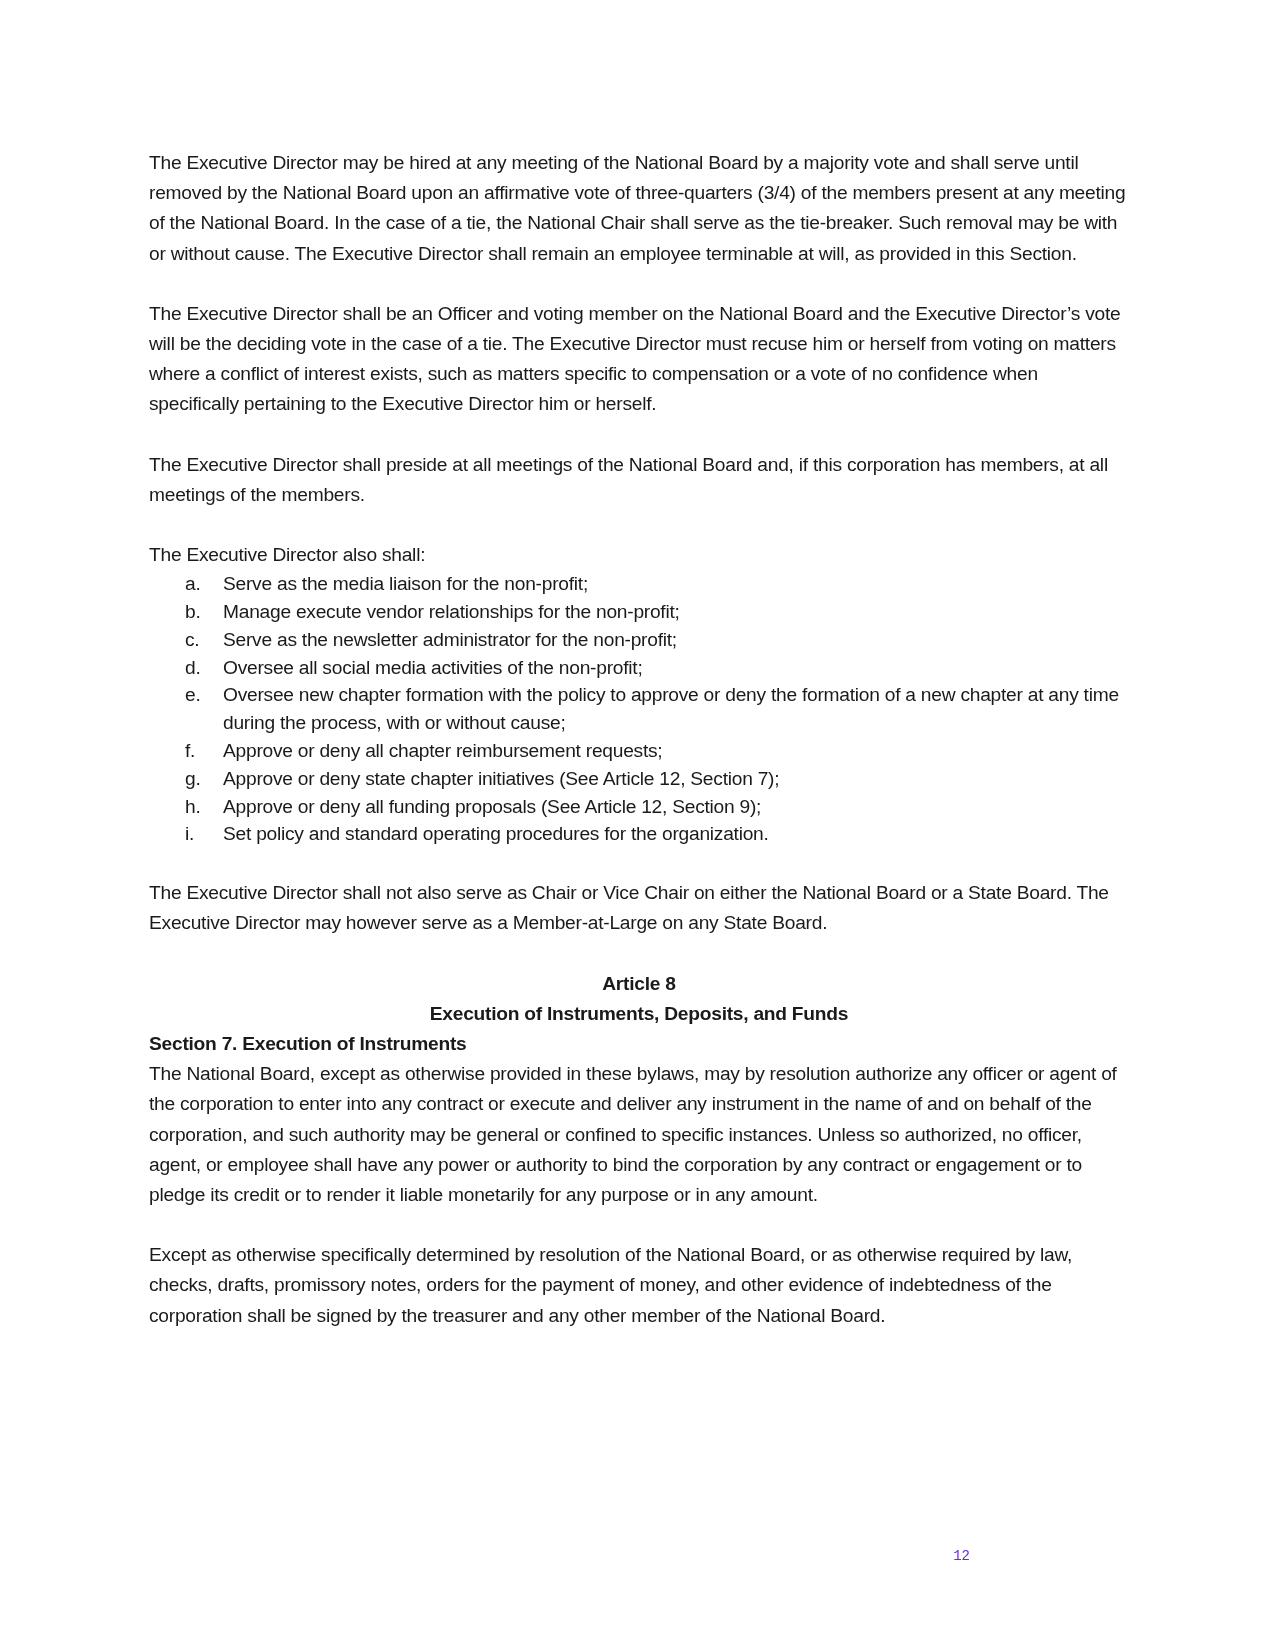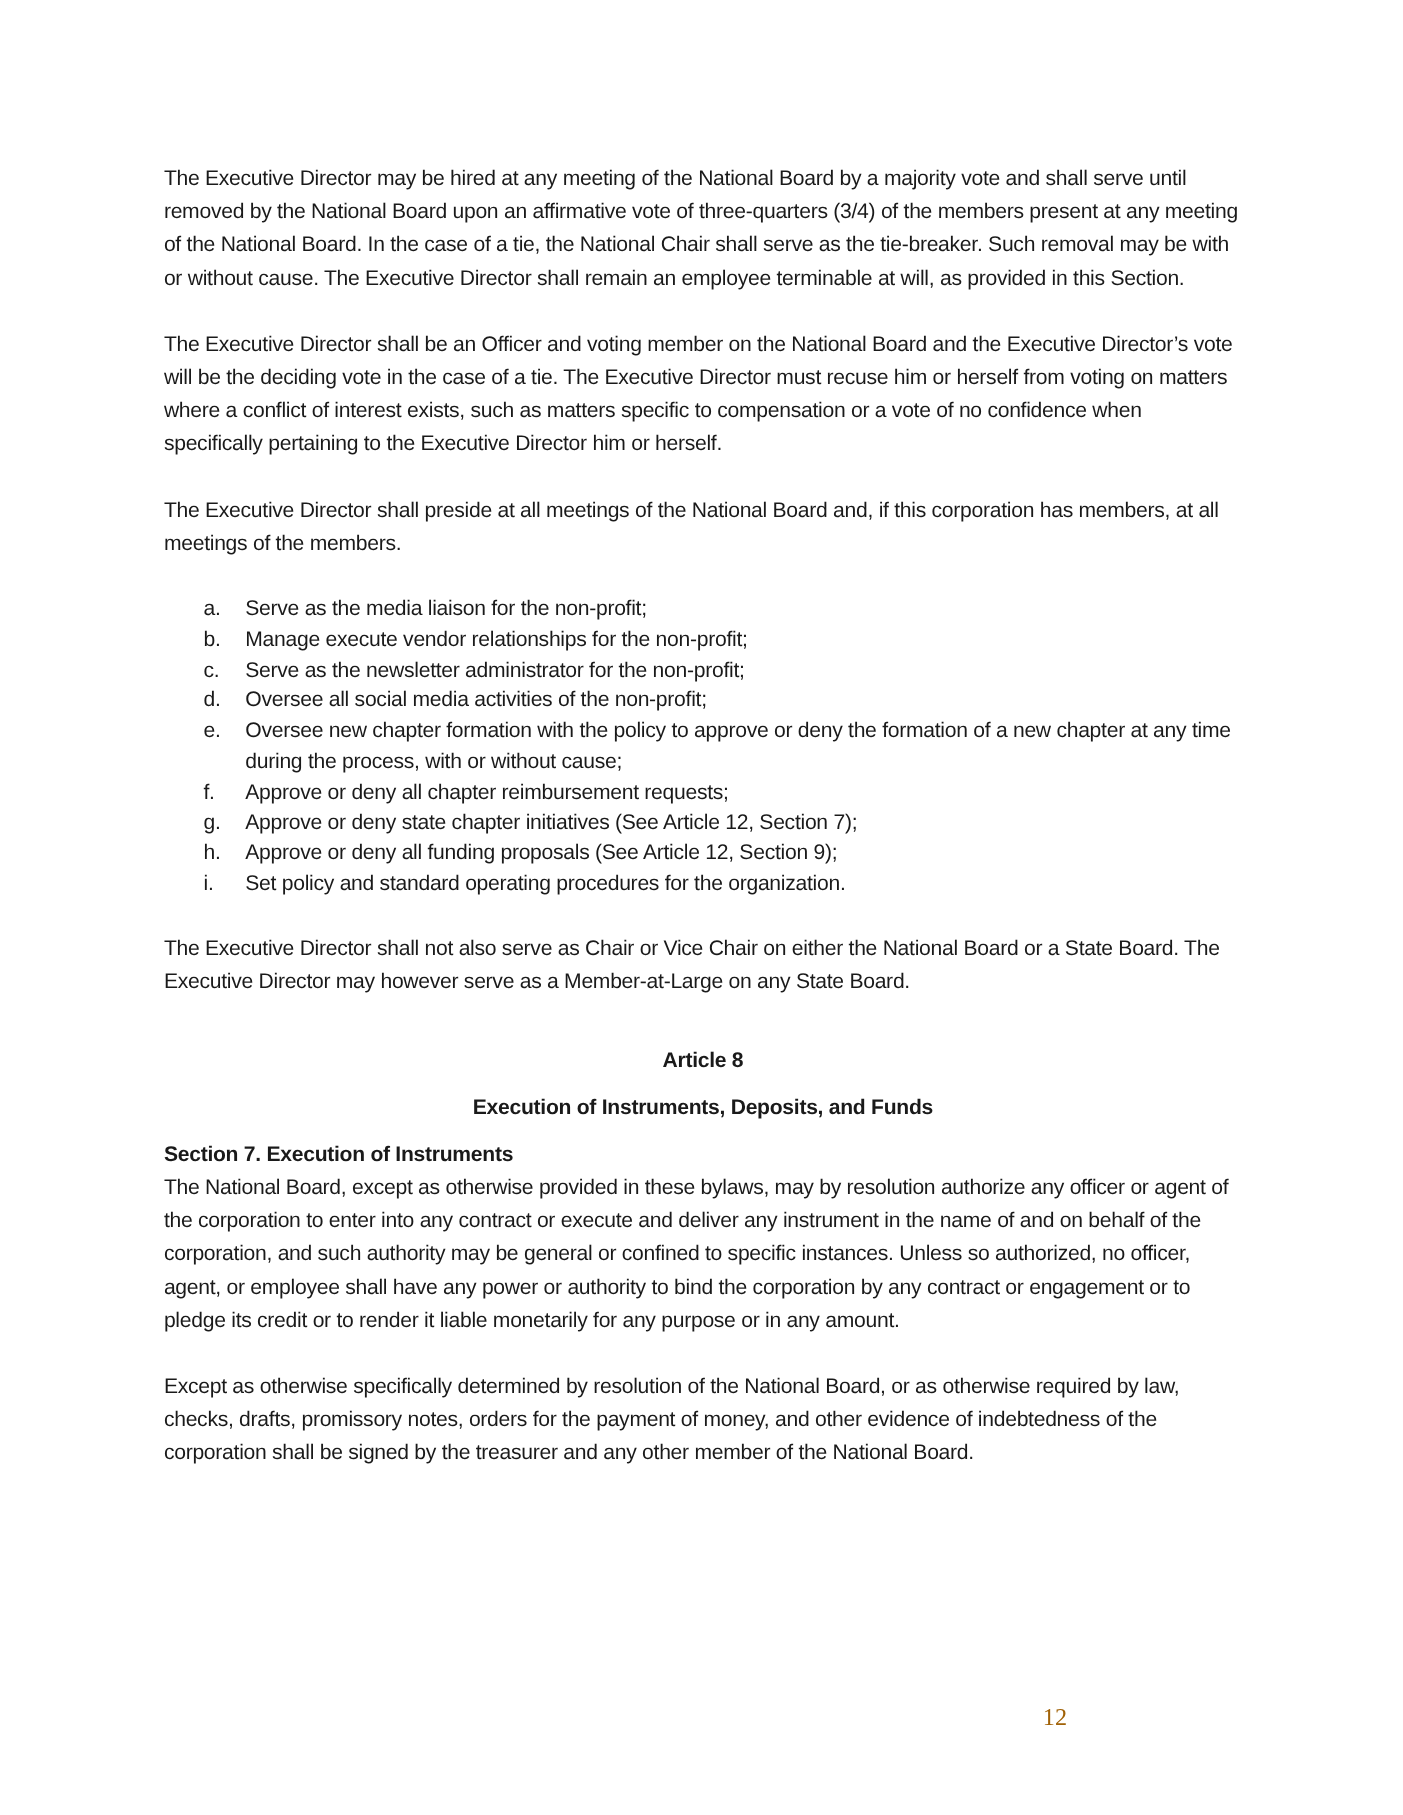--- a/index.html
+++ b/index.html
@@ -16,42 +16,43 @@
     .para {
       margin: 0; line-height: 30.2px; letter-spacing: -0.25px;
     }
     .gap { height: 30px; }
     .list { margin: 0; padding: 0; list-style: none; }
     .list-item {
       display: flex; line-height: 27.8px; letter-spacing: -0.25px;
     }
     .list-marker { width: 38px; padding-left: 36px; flex: 0 0 auto; }
     .list-text { flex: 1 1 auto; }
-    .center { text-align: center; font-weight: bold; line-height: 30.2px; margin: 12px; letter-spacing: -0.25px; }
+    .center { text-align: center; font-weight: bold; line-height: 30.2px; margin: 0; letter-spacing: -0.25px; }
     .section-heading { font-weight: bold; line-height: 30.2px; margin: 0; letter-spacing: -0.25px; }
     .page-number {
       position: absolute; right: 150px; top: 1548px;
-      font-family: Liberation Serif, serif; font-size: 22px; color: #a16207;
+      font-family: Liberation Mono, monospace; font-size: 14px; color: #6d28d9;
     }
   </style>
 </head>
 <body>
 
 <div class="page">
   <div class="content">
 
     <p class="para">The Executive Director may be hired at any meeting of the National Board by a majority vote and shall serve until removed by the National Board upon an affirmative vote of three-quarters (3/4) of the members present at any meeting of the National Board. In the case of a tie, the National Chair shall serve as the tie-breaker. Such removal may be with or without cause. The Executive Director shall remain an employee terminable at will, as provided in this Section.</p>
     <div class="gap"></div>
 
     <p class="para">The Executive Director shall be an Officer and voting member on the National Board and the Executive Director’s vote will be the deciding vote in the case of a tie. The Executive Director must recuse him or herself from voting on matters where a conflict of interest exists, such as matters specific to compensation or a vote of no confidence when specifically pertaining to the Executive Director him or herself.</p>
     <div class="gap"></div>
 
     <p class="para">The Executive Director shall preside at all meetings of the National Board and, if this corporation has members, at all meetings of the members.</p>
     <div class="gap"></div>
 
+    <p class="para">The Executive Director also shall:</p>
     <ol class="list">
       <li class="list-item">
         <span class="list-marker">a.</span>
         <span class="list-text">Serve as the media liaison for the non-profit;</span>
       </li>
       <li class="list-item">
         <span class="list-marker">b.</span>
         <span class="list-text">Manage execute vendor relationships for the non-profit;</span>
       </li>
       <li class="list-item">

